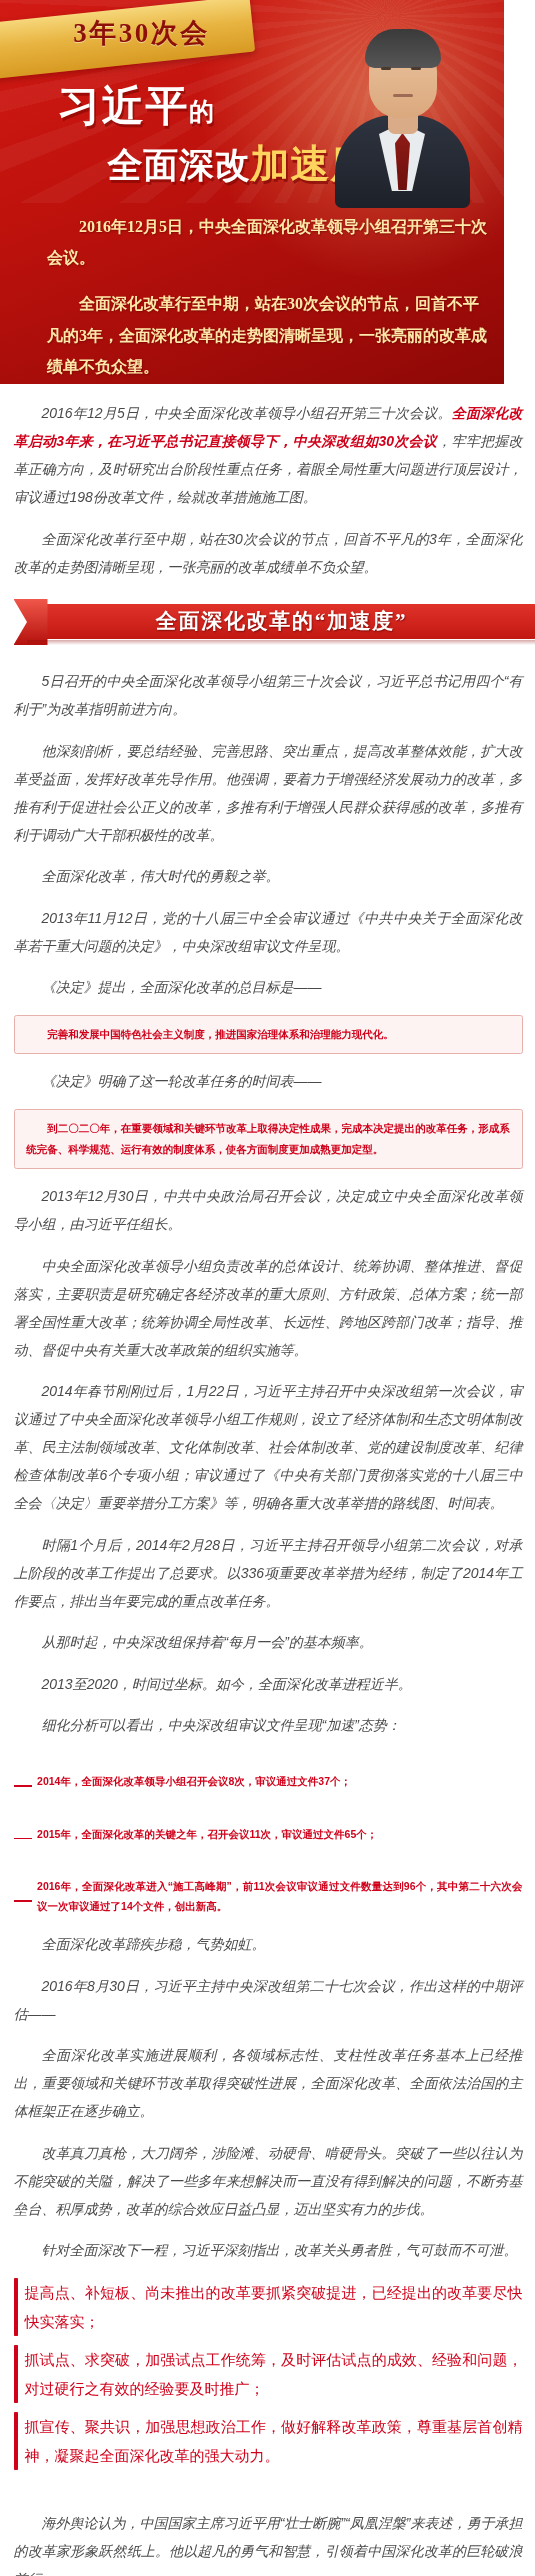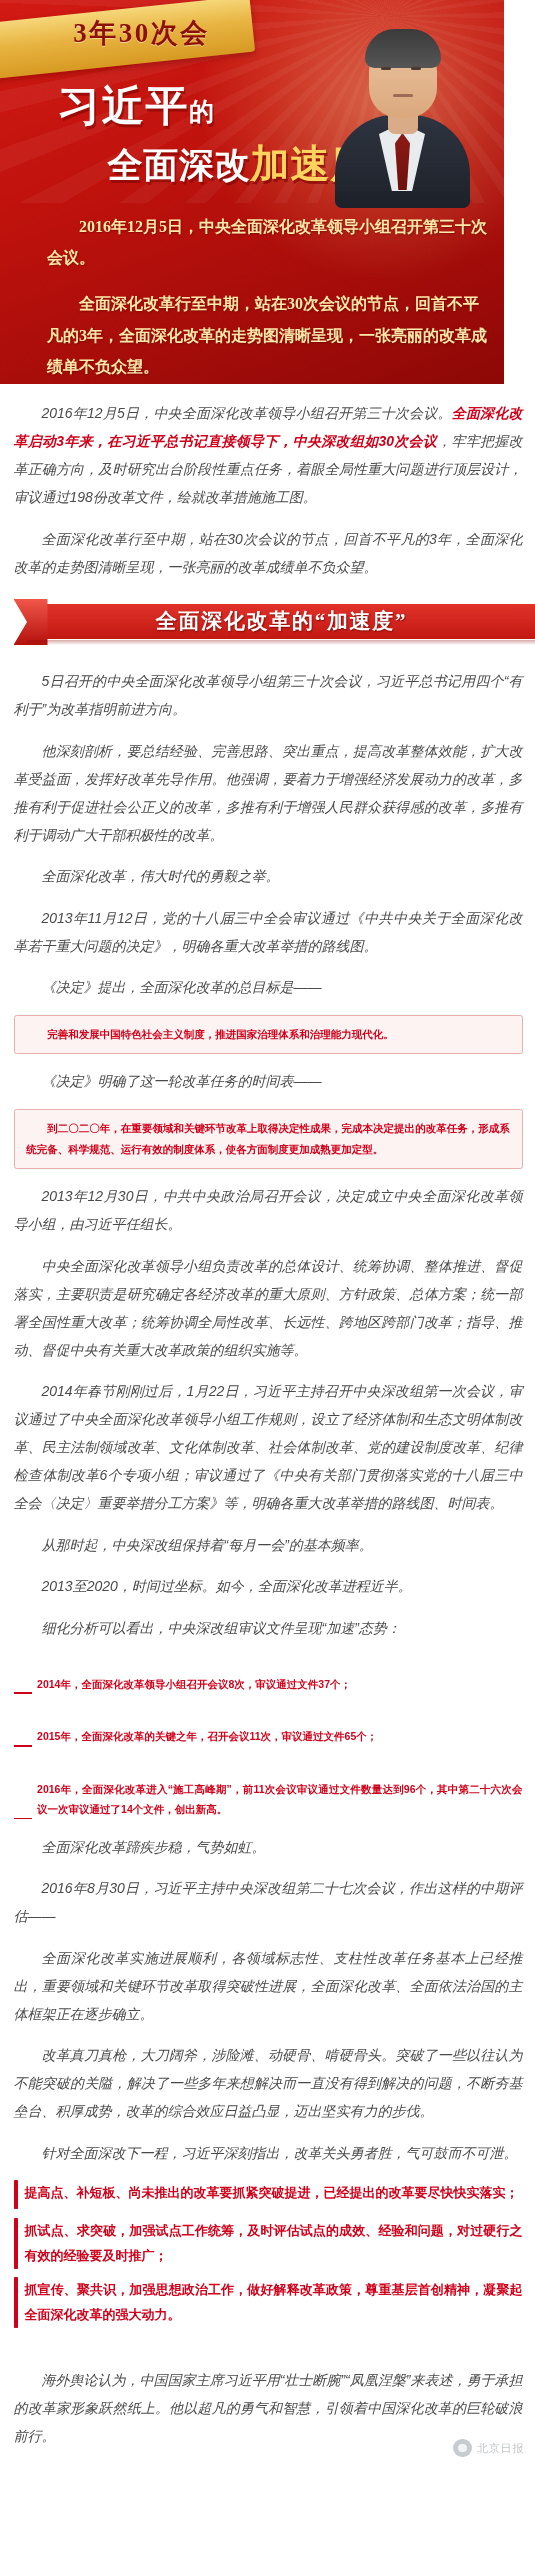--- a/index.html
+++ b/index.html
@@ -216,21 +216,21 @@
     color: #d0021b;
     font-weight: bold;
     text-indent: 2em;
     text-align: justify;
   }
 
   
   .redlist { margin: 0 0 13.5px 0; }
   .redlist-item {
     display: flex;
-    align-items: flex-end;
+    align-items: center;
     margin-bottom: 7.6px;
     margin-top: 32px;
   }
   .rl-dash {
     flex: 0 0 auto;
     width: 18.6px;
     margin-top: 9.3px;
     height: 1.7px;
     background: #d0021b;
     margin-right: 5px;
@@ -255,24 +255,24 @@
     flex: 0 0 auto;
     width: 4.2px;
     align-self: stretch;
     min-height: 29px;
     background: #d0021b;
     margin-right: 6.8px;
     border-radius: 0.8px;
   }
   .mi-text {
     flex: 1 1 auto;
-    font-size: 13px;
+    font-size: 15px;
     line-height: 1.95;
     color: #d0021b;
-    font-weight: bold;
+    font-weight: normal;
     text-align: justify;
   }
 
   
   .footer {
     position: relative;
     padding: 5px 13.5px 13.5px 13.5px;
     min-height: 37px;
   }
   .footer .para { margin-bottom: 0; }
@@ -349,35 +349,36 @@
     <div class="section-banner">
       <div class="sb-bar"></div>
       <div class="sb-notch-l"></div>
       <div class="sb-shadow"></div>
       <div class="sb-title">全面深化改革的“加速度”</div>
     </div>
 
     <p class="para">5日召开的中央全面深化改革领导小组第三十次会议，习近平总书记用四个“有利于”为改革指明前进方向。</p>
     <p class="para">他深刻剖析，要总结经验、完善思路、突出重点，提高改革整体效能，扩大改革受益面，发挥好改革先导作用。他强调，要着力于增强经济发展动力的改革，多推有利于促进社会公正义的改革，多推有利于增强人民群众获得感的改革，多推有利于调动广大干部积极性的改革。</p>
     <p class="para">全面深化改革，伟大时代的勇毅之举。</p>
-    <p class="para">2013年11月12日，党的十八届三中全会审议通过《中共中央关于全面深化改革若干重大问题的决定》，明确各重大改革举措的路线图。</p>
+    <p class="para">2013年11月12日，党的十八届三中全会审议通过《中共中央关于全面深化改革若干重大问题的决定》，中央深改组审议文件呈现。</p>
 
     <p class="para">《决定》提出，全面深化改革的总目标是——</p>
     <div class="hl-box">
       <p>完善和发展中国特色社会主义制度，推进国家治理体系和治理能力现代化。</p>
     </div>
 
     <p class="para">《决定》明确了这一轮改革任务的时间表——</p>
     <div class="hl-box">
       <p>到二〇二〇年，在重要领域和关键环节改革上取得决定性成果，完成本决定提出的改革任务，形成系统完备、科学规范、运行有效的制度体系，使各方面制度更加成熟更加定型。</p>
     </div>
 
     <p class="para">2013年12月30日，中共中央政治局召开会议，决定成立中央全面深化改革领导小组，由习近平任组长。</p>
     <p class="para">中央全面深化改革领导小组负责改革的总体设计、统筹协调、整体推进、督促落实，主要职责是研究确定各经济改革的重大原则、方针政策、总体方案；统一部署全国性重大改革；统筹协调全局性改革、长远性、跨地区跨部门改革；指导、推动、督促中央有关重大改革政策的组织实施等。</p>
     <p class="para">2014年春节刚刚过后，1月22日，习近平主持召开中央深改组第一次会议，审议通过了中央全面深化改革领导小组工作规则，设立了经济体制和生态文明体制改革、民主法制领域改革、文化体制改革、社会体制改革、党的建设制度改革、纪律检查体制改革6个专项小组；审议通过了《中央有关部门贯彻落实党的十八届三中全会〈决定〉重要举措分工方案》等，明确各重大改革举措的路线图、时间表。</p>
+    <p class="para">时隔1个月后，2014年2月28日，习近平主持召开领导小组第二次会议，对承上阶段的改革工作提出了总要求。以336项重要改革举措为经纬，制定了2014年工作要点，排出当年要完成的重点改革任务。</p>
     <p class="para">从那时起，中央深改组保持着“每月一会”的基本频率。</p>
     <p class="para">2013至2020，时间过坐标。如今，全面深化改革进程近半。</p>
     <p class="para">细化分析可以看出，中央深改组审议文件呈现“加速”态势：</p>
 
     <div class="redlist">
       <div class="redlist-item">
         <span class="rl-dash"></span>
         <span class="rl-text">2014年，全面深化改革领导小组召开会议8次，审议通过文件37个；</span>
       </div>
       <div class="redlist-item">

